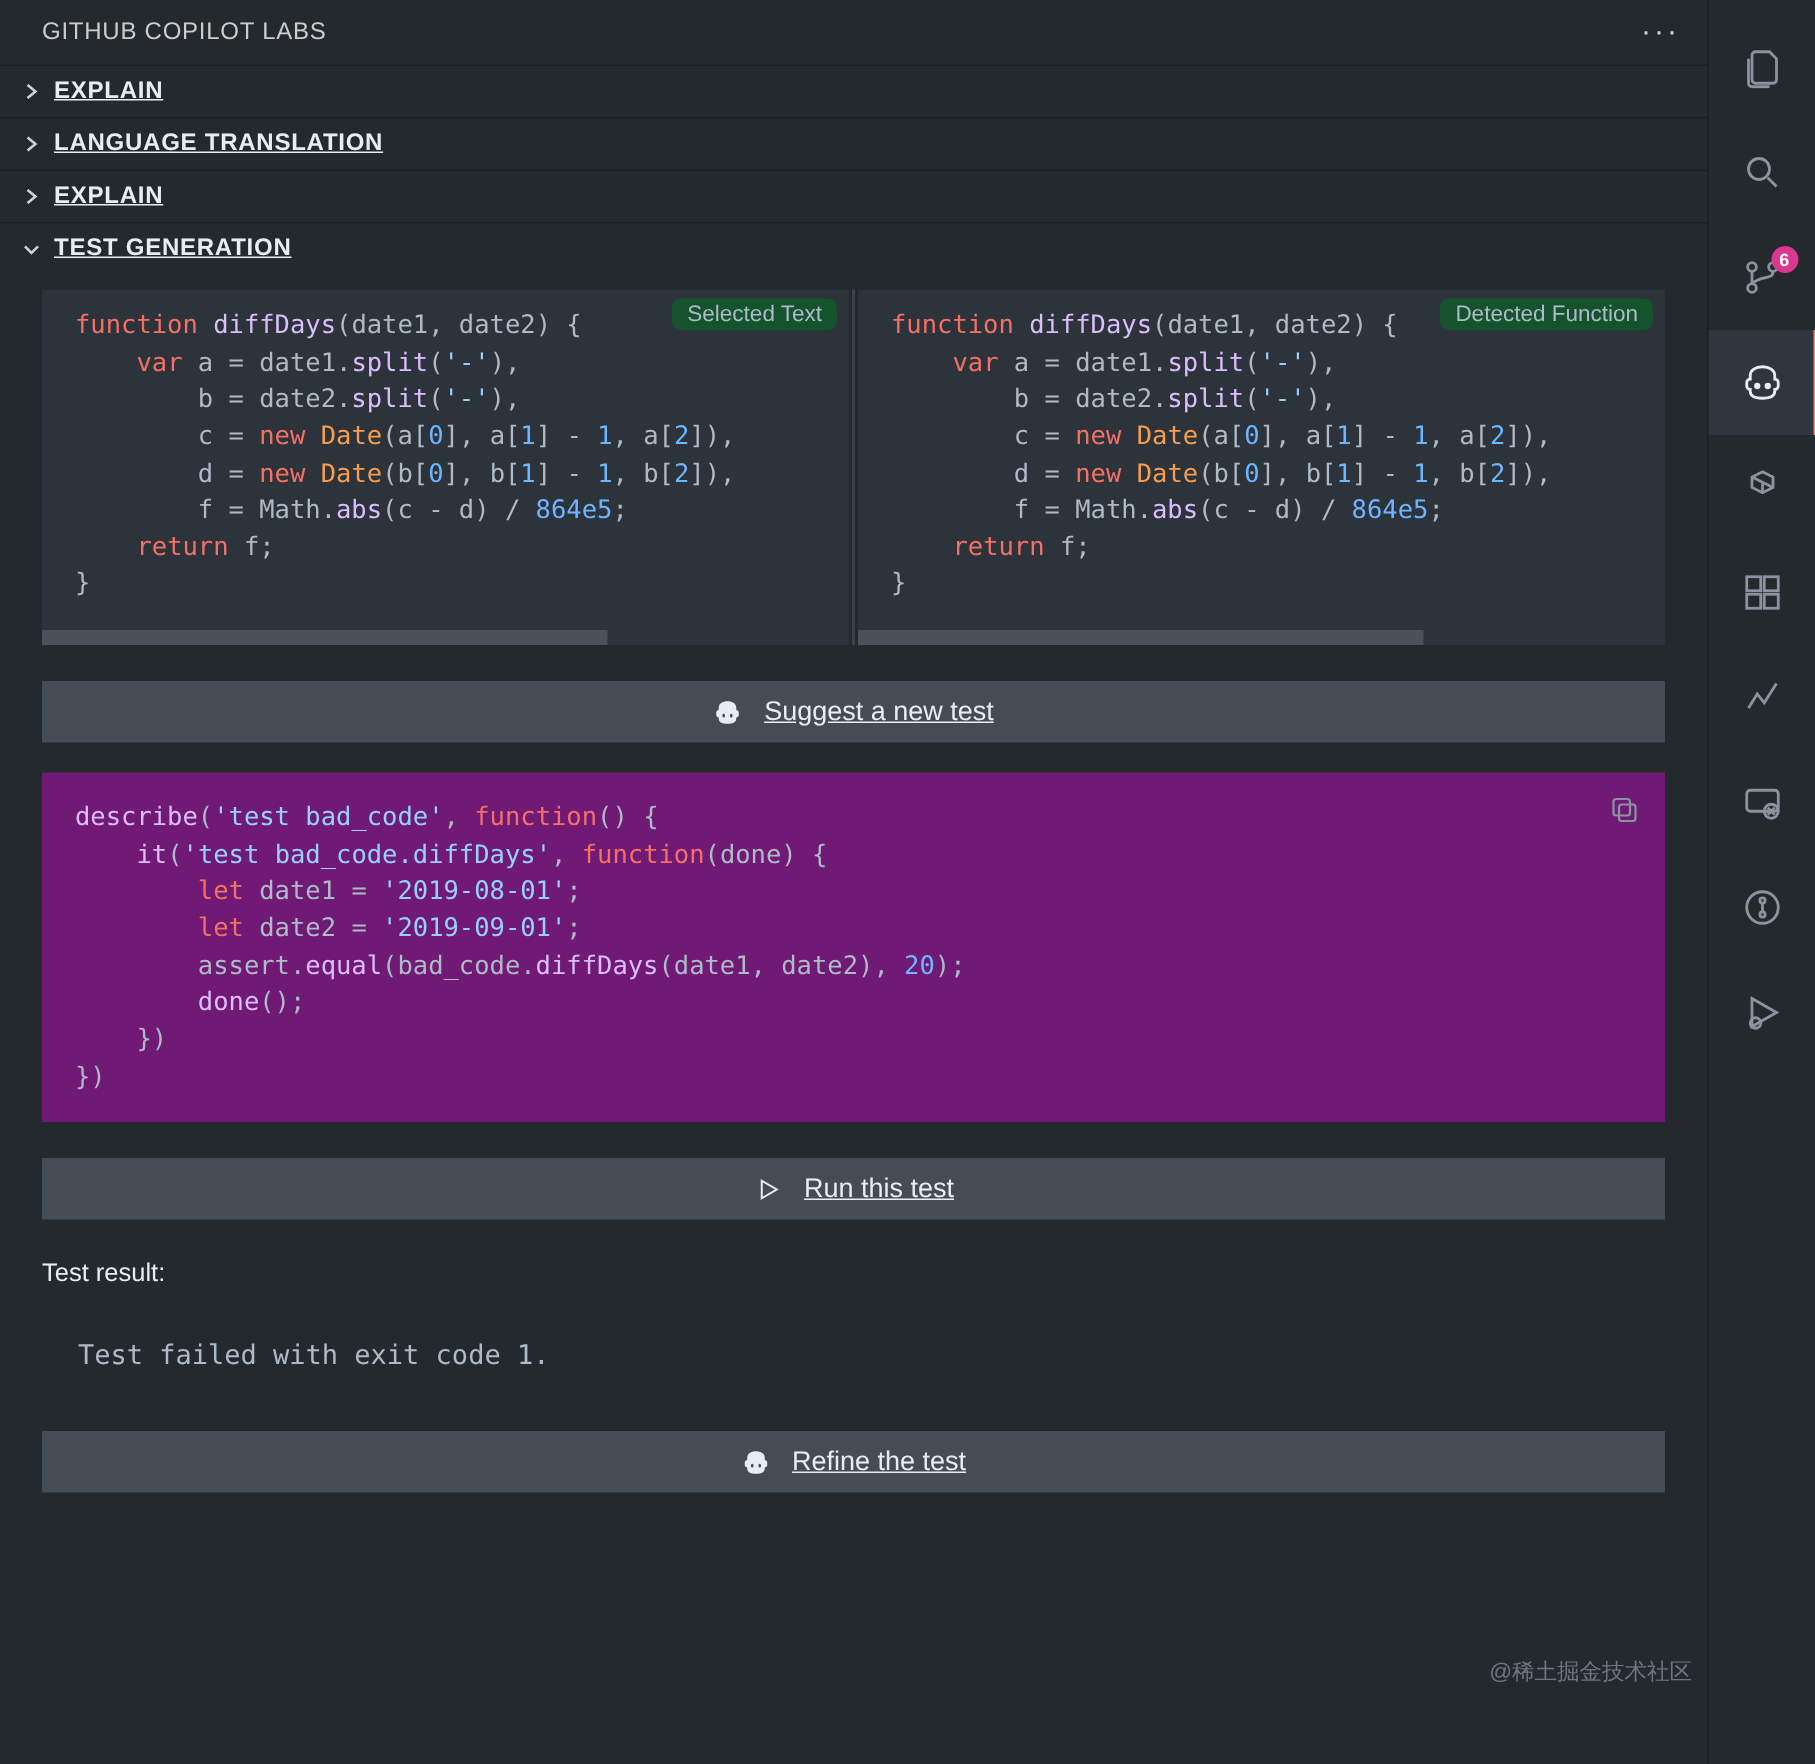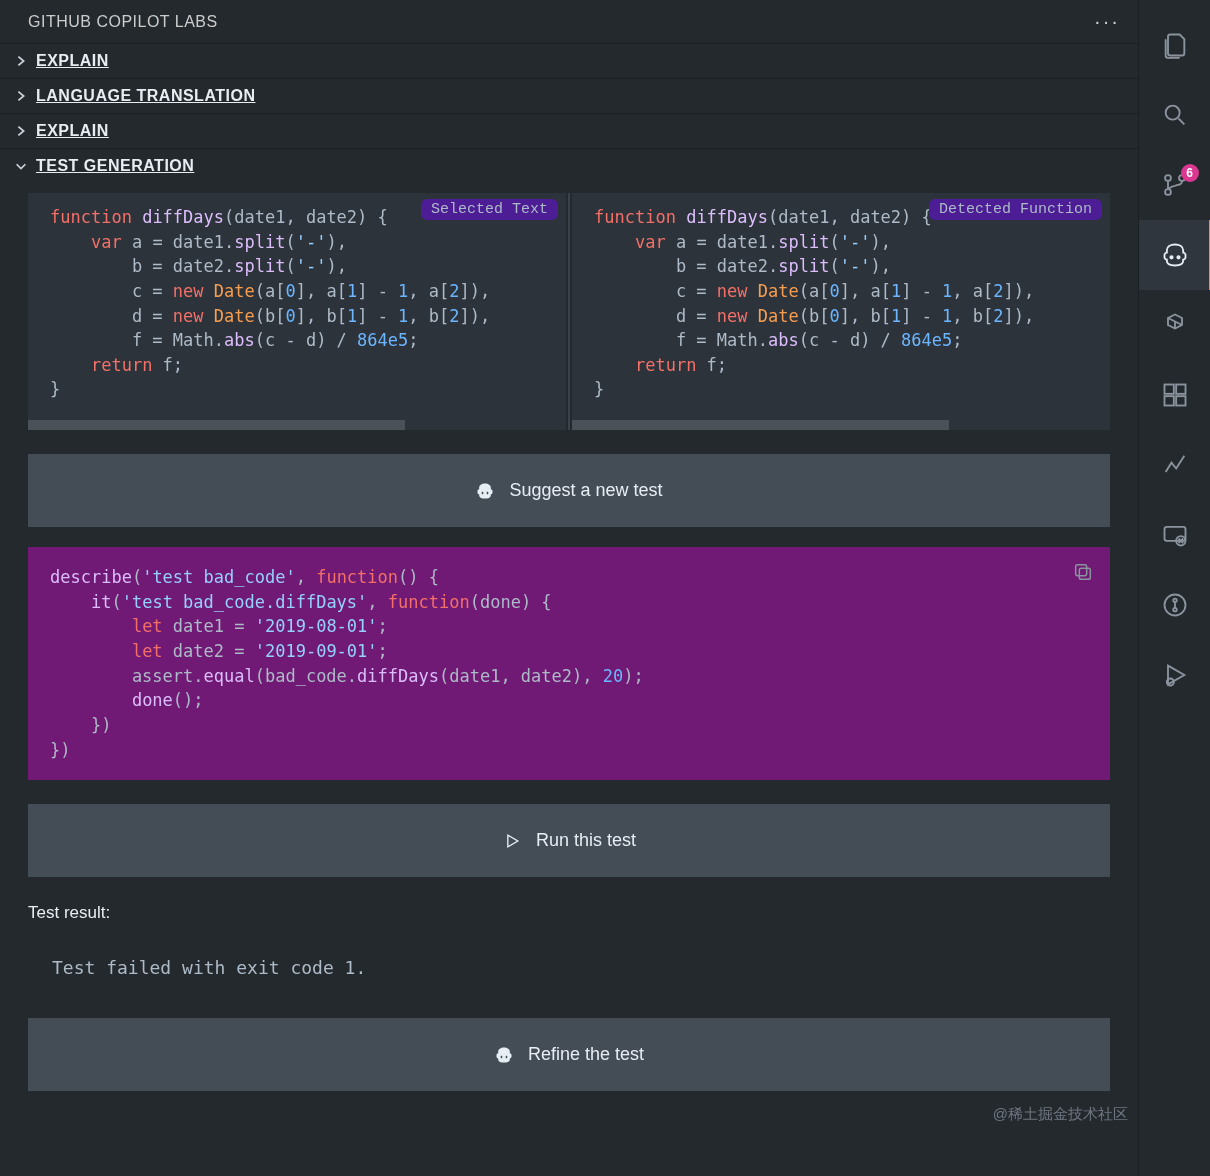--- a/index.html
+++ b/index.html
@@ -51,43 +51,43 @@
 }
 .section .chev svg { width:14px; height:14px; stroke:#C9D1D9; fill:none; stroke-width:2; }
 .content { padding:0 28px; }
 .code-panes { display:flex; gap:2px; margin-top:10px; }
 .code-pane {
   flex:1; background:#2D333B; position:relative;
   padding:12px 18px 18px 22px; overflow:hidden;
 }
 .tag {
   position:absolute; top:6px; right:8px;
-  background:#4c1d95; color:#ADBAC7;
-  font-size:15px; padding:2px 10px; border-radius:6px;font-family:Liberation Mono, monospace;
+  background:#14532d; color:#ADBAC7;
+  font-size:15px; padding:2px 10px; border-radius:6px;
 }
 .divider { width:2px; background:#3A424C; }
 pre {
   font-family:"SF Mono",Menlo,Consolas,monospace;
   font-size:17px; line-height:1.45; color:#ADBAC7;
   white-space:pre; overflow:hidden;
 }
 .kw { color:#F47067; }
 .fn { color:#DCBDFB; }
 .new { color:#F69D50; }
 .num { color:#6CB6FF; }
 .str { color:#96D0FF; }
 .scrollbar-h {
   height:10px; background:#2D333B; margin-top:0;
 }
 .scrollbar-h .thumb { height:10px; background:#4A5159; width:70%; }
 .btn {
   background:#444C56; color:#E6EDF3;
   display:flex; align-items:center; justify-content:center;
-  padding:26px 0; font-size:18px; gap:14px;
-  margin-top:24px; cursor:pointer;
+  padding:10px 0; font-size:18px; gap:14px;
+  margin-top:24px; cursor:pointer;text-decoration:underline;
 }
 .btn svg { width:20px; height:20px; }
 .copilot-face { fill:#E6EDF3; }
 .test-block {
   background:#701a75; margin-top:20px; padding:18px 22px; position:relative;
 }
 .copy-icon {
   position:absolute; top:14px; right:16px; cursor:pointer;
 }
 .copy-icon svg { width:22px; height:22px; stroke:#8B949E; fill:none; stroke-width:1.6; }

